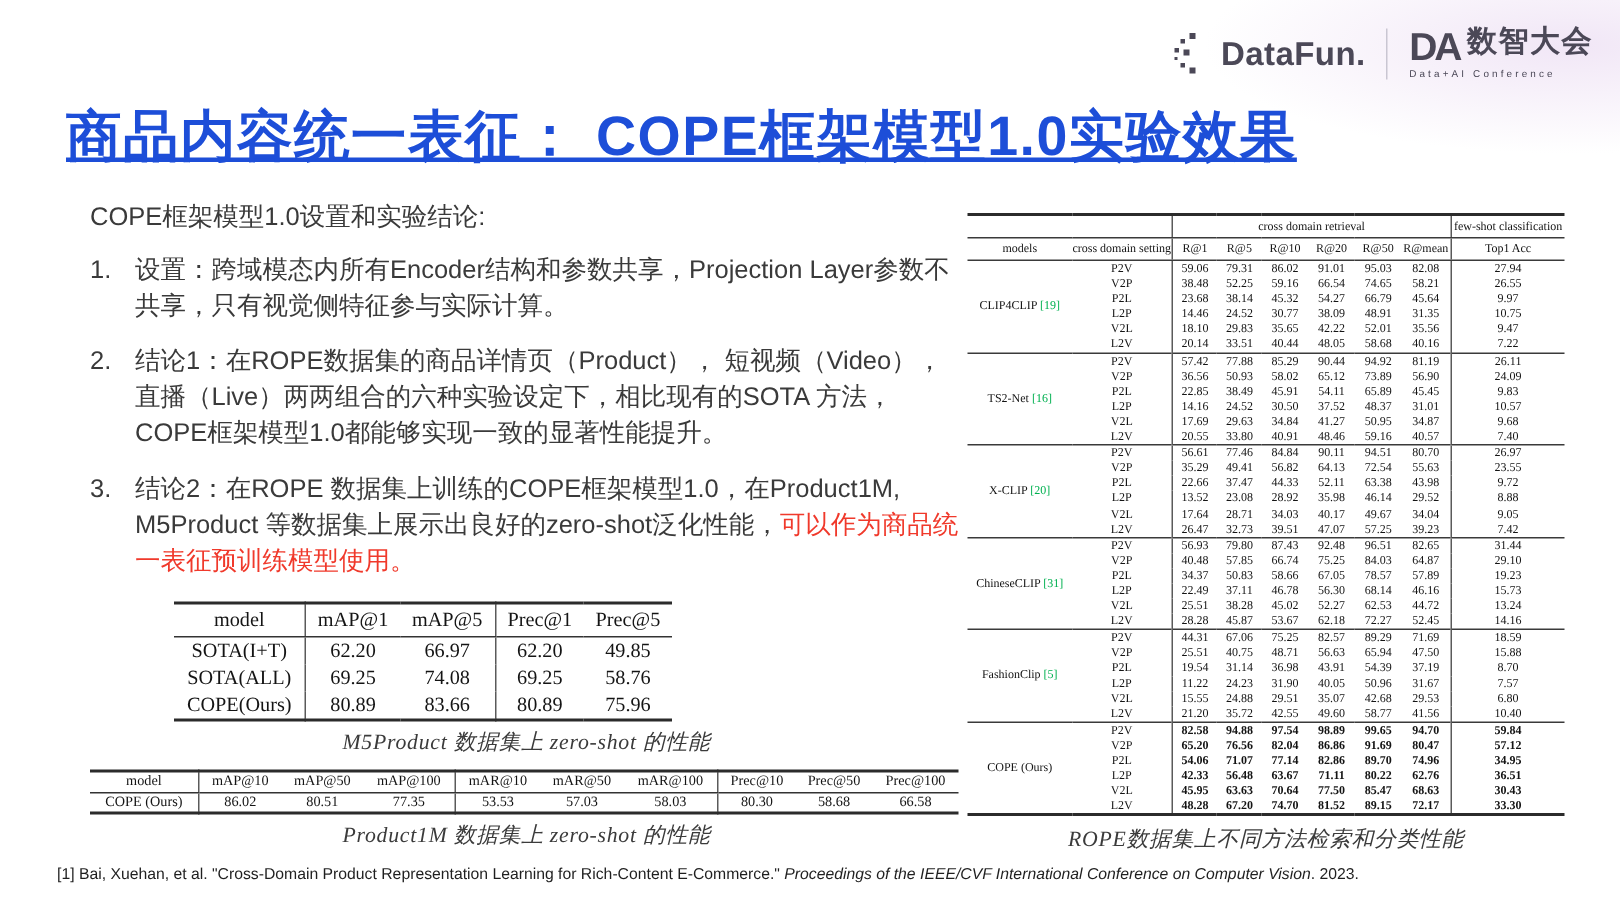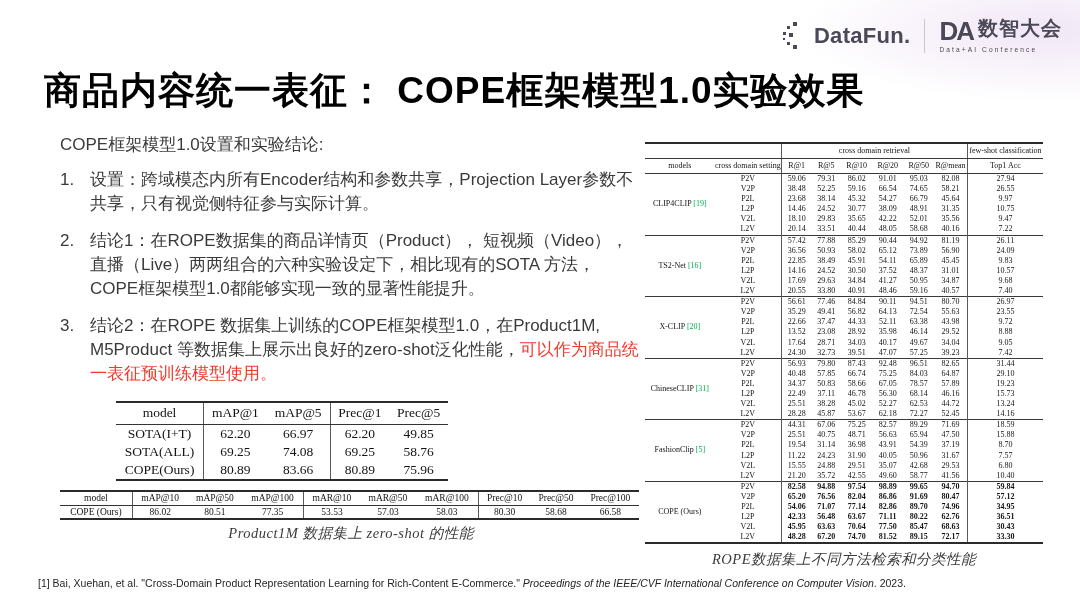--- a/index.html
+++ b/index.html
@@ -20,21 +20,21 @@
   .logo-divider { width:1px; height:34px; background:#c9c6d2; }
   .da-logo { color:var(--logo_color); line-height:1; }
   .da-top { display:flex; align-items:flex-start; }
   .da-mark { font-size:26px; font-weight:900; letter-spacing:-2px; }
   .da-cn { font-size:20px; font-weight:800; margin-left:5px; letter-spacing:1px; }
   .da-sub { font-size:6.6px; letter-spacing:2.1px; margin-top:3px; color:var(--logo_color); }
 
   
   .page-title {
     position:absolute; left:44px; top:66px;
-    font-size:37px; font-weight:bold; color:#000000; letter-spacing:1px; white-space:nowrap;
+    font-size:37px; font-weight:bold; color:#1d4ed8; letter-spacing:1px; white-space:nowrap;text-decoration:underline;
   }
 
   
   .left-col { position:absolute; left:60px; top:133px; width:582px; }
   .intro { font-size:17px; margin-bottom:12px; color:#3a3a3a; }
   .olist { font-size:17px; line-height:24px; color:#3a3a3a; }
   .olist .item { display:grid; grid-template-columns:30px 1fr; margin-bottom:13px; }
   .red { color:var(--accent_red); }
 
   
@@ -159,20 +159,21 @@
           <tr>
             <td>COPE(Ours)</td>
             <td class="vl">80.89</td>
             <td>83.66</td>
             <td class="vl">80.89</td>
             <td>75.96</td>
           </tr>
         </tbody>
       </table>
     </div>
+  <div class="caption">M5Product 数据集上 zero-shot 的性能</div>
 
   <div class="p1m-wrap">
       <table class="paper-table">
         <thead>
           <tr>
             <th>model</th>
             <th class="vl">mAP@10</th>
             <th>mAP@50</th>
             <th>mAP@100</th>
             <th class="vl">mAR@10</th>
@@ -401,21 +402,21 @@
             <td class="vl">17.64</td>
             <td>28.71</td>
             <td>34.03</td>
             <td>40.17</td>
             <td>49.67</td>
             <td>34.04</td>
             <td class="vl">9.05</td>
           </tr>
           <tr>
             <td>L2V</td>
-            <td class="vl">24.30</td>
+            <td class="vl">26.47</td>
             <td>32.73</td>
             <td>39.51</td>
             <td>47.07</td>
             <td>57.25</td>
             <td>39.23</td>
             <td class="vl">7.42</td>
           </tr>
           <tr>
             <td rowspan="6" class="gt"><span>ChineseCLIP </span><span class="ref">[31]</span></td>
             <td class="gt">P2V</td>

